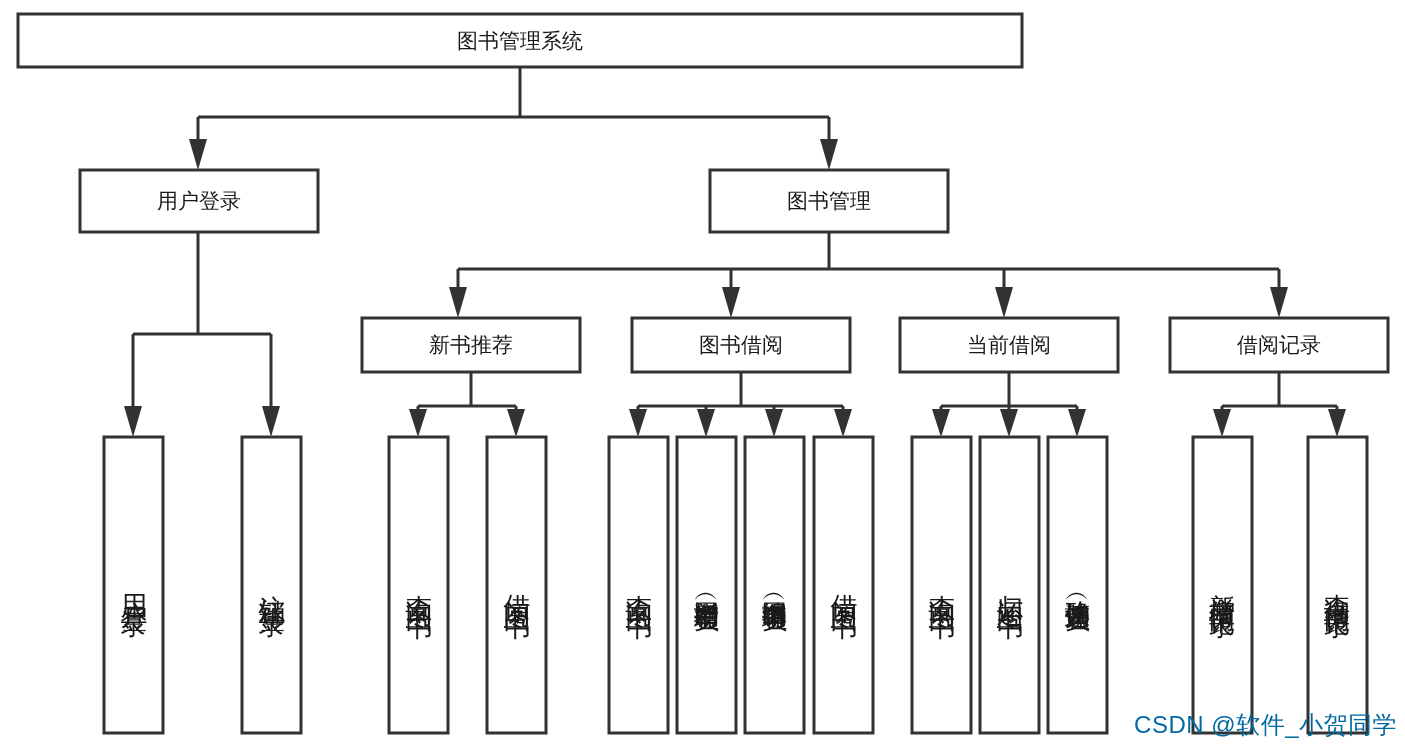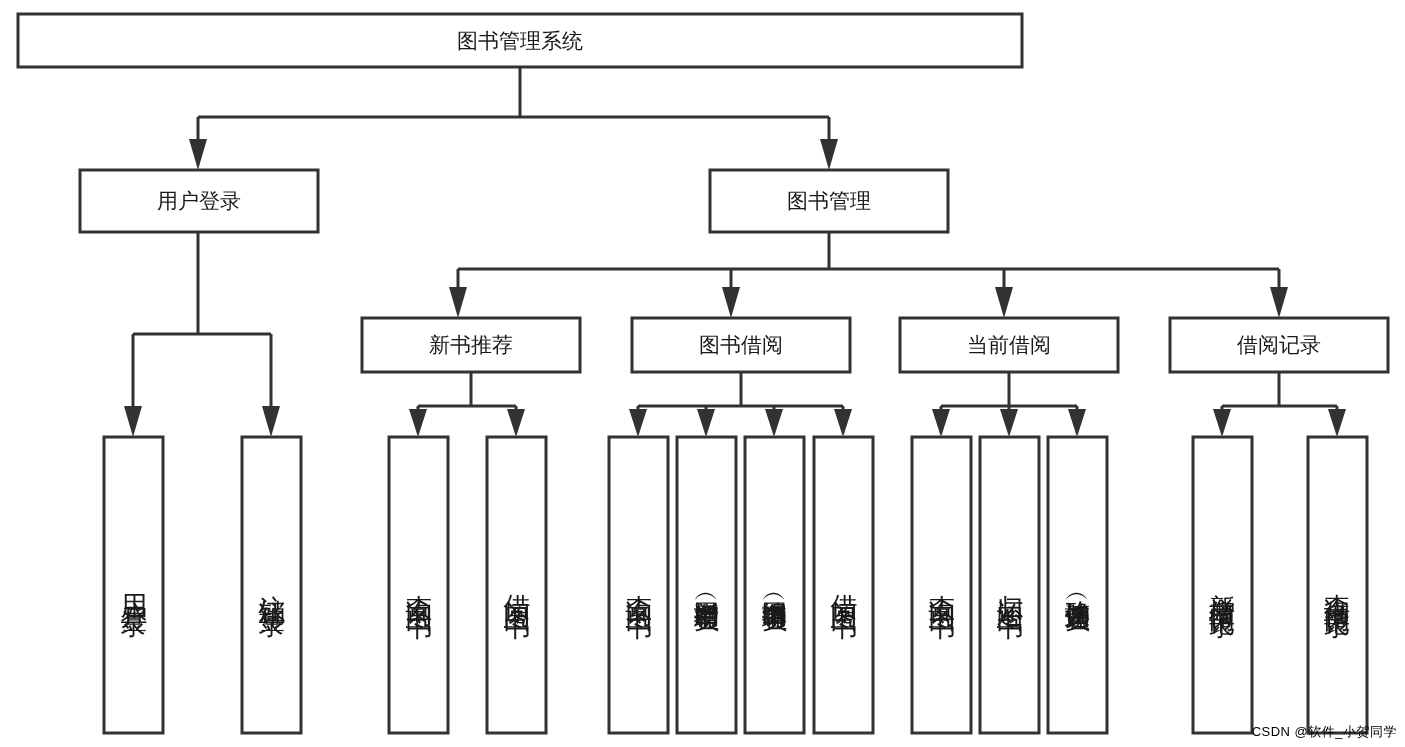--- a/index.html
+++ b/index.html
@@ -44,22 +44,22 @@
   }
   .arrow-head {
     fill: #323232;
     stroke: none;
   }
   .watermark {
     position: absolute;
     right: 8px;
     bottom: 6px;
     font-family: "Liberation Sans", "DejaVu Sans", sans-serif;
-    font-size: 13px;
-    color: #000000;
+    font-size: 24px;
+    color: #0369a1;
     white-space: nowrap;
     letter-spacing: 0.5px;
   }
 </style>
 </head>
 <body>
 
 <div id="diagram-root">
   <svg width="1405" height="747" viewBox="0 0 1405 747" xmlns="http://www.w3.org/2000/svg">
 

